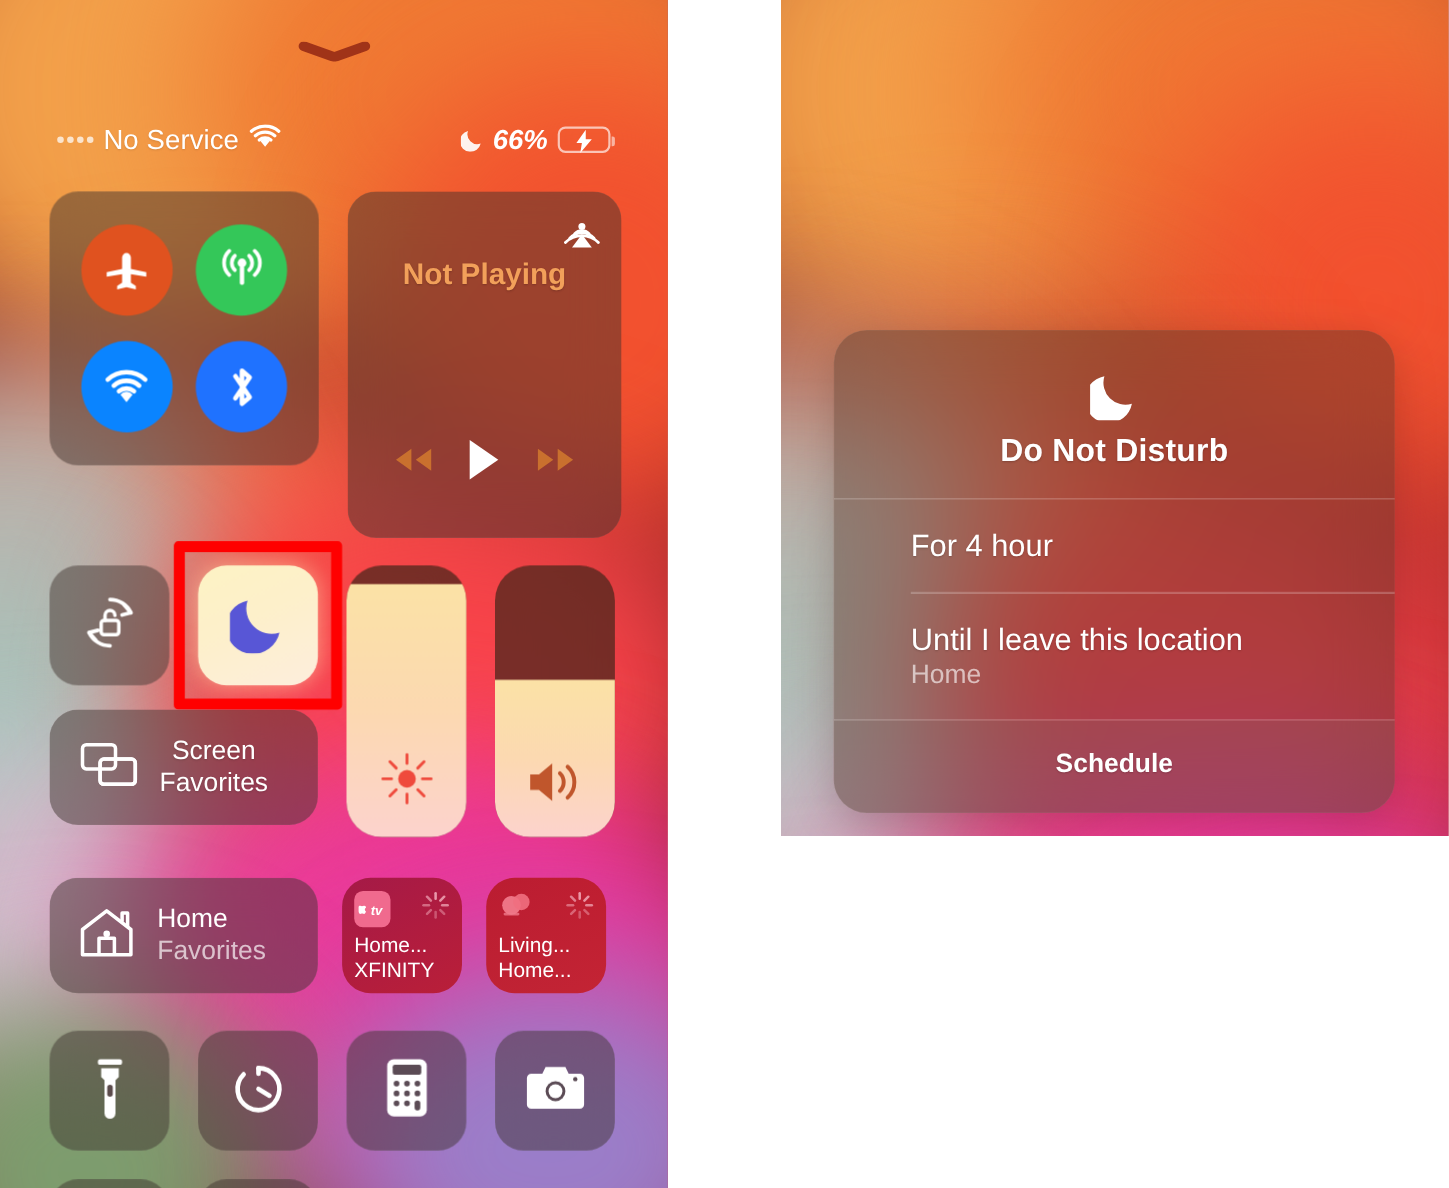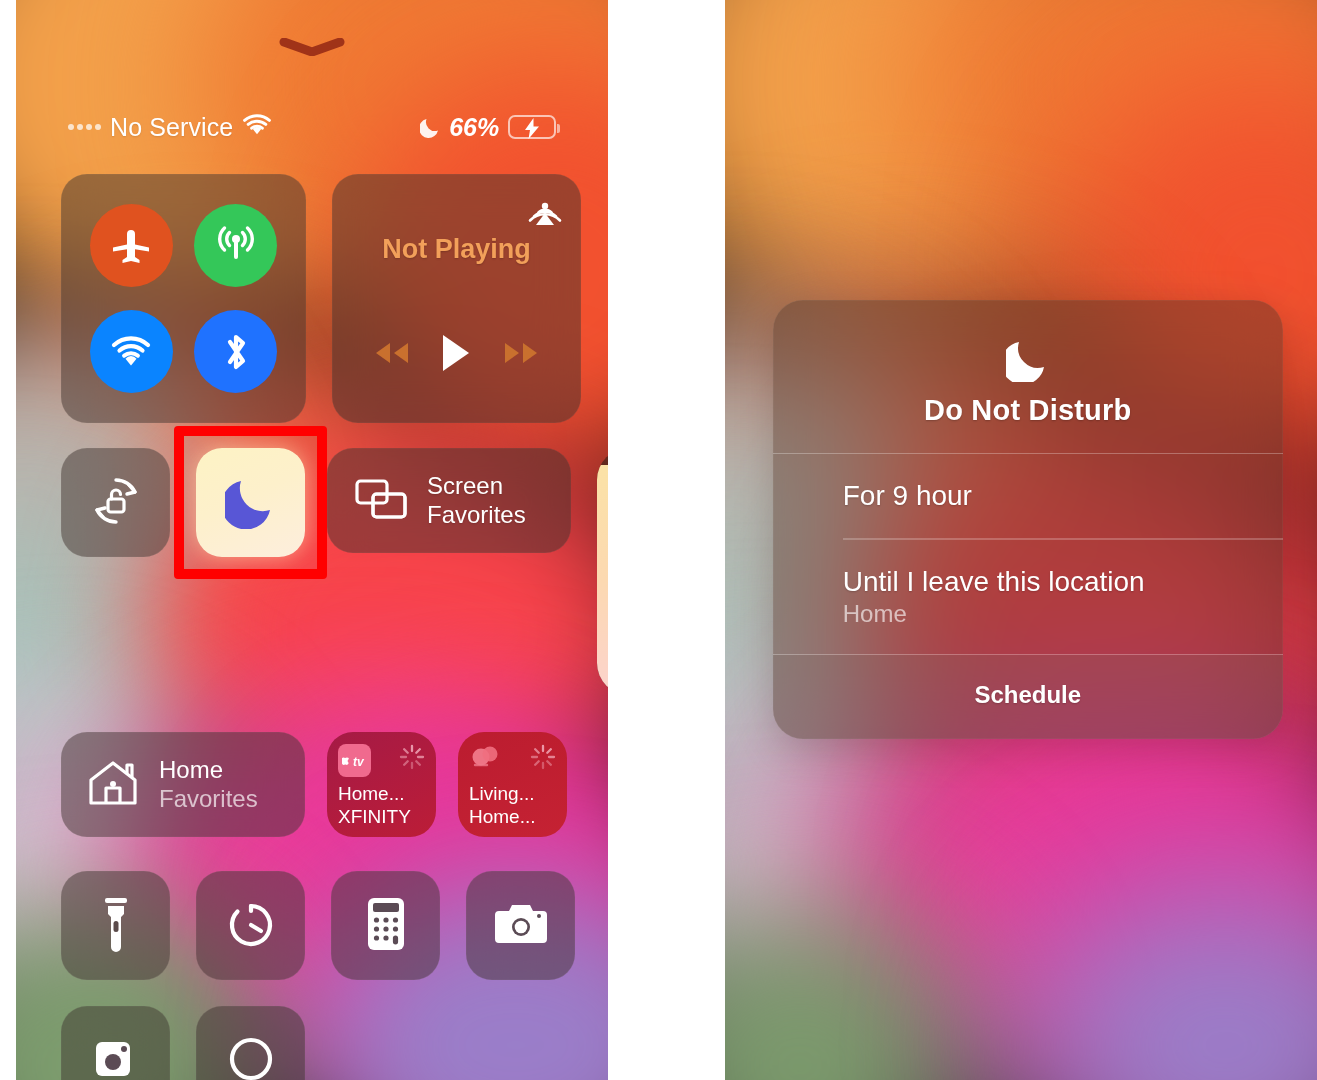--- a/index.html
+++ b/index.html
@@ -12,26 +12,25 @@
   .stage {
     position: relative;
     width: 1317px; height: 1080px;
     display: flex;
   }
 
   
   .panel {
     position: relative;
     overflow: hidden;
-    background: #000000;
-    margin-left: 16px;
+    background: #7f1d1d;
   }
   .panel-left  { width: 607px; height: 1080px; }
   .gutter      { width: 103px; height: 1080px; background: #fff; }
-  .panel-right { width: 607px; height: 1080px; }
+  .panel-right { width: 607px; height: 760px; }
 
   
   .wall { position: absolute; inset: 0; }
   .wall .blob { position: absolute; border-radius: 50%; filter: blur(64px); }
   .b-orange1 { left: -120px; top: -180px; width: 540px; height: 520px; background: #f3a04a; }
   .b-orange2 { left: 180px; top: -150px; width: 560px; height: 470px; background: #f07a33; }
   .b-red1    { left: 330px; top:  60px; width: 420px; height: 430px; background: #f2512f; }
   .b-salmon  { left: -60px; top: 300px; width: 470px; height: 420px; background: #f5673f; }
   .b-red2    { left: 140px; top: 430px; width: 520px; height: 400px; background: #f8444a; }
   .b-gray    { left: -190px; top: 330px; width: 400px; height: 400px; background: #b9b3ad; }
@@ -103,39 +102,39 @@
     padding: 18px;
   }
   .circ { width: 83px; height: 83px; border-radius: 50%; display: grid; place-items: center; }
   .c-airplane  { background: #e0521f; }
   .c-cell      { background: #34c759; }
   .c-wifi      { background: #0a84ff; }
   .c-bt        { background: #1f72ff; }
 
   .media {
     position: relative;
-    width: 249px; height: 249px;
+    width: 249px; height: 315px;
     padding: 0;
   }
   .airplay-ico { position: absolute; right: 16px; top: 14px; width: 40px; height: 40px; }
   .media-title {
     position: absolute; left: 0; right: 0; top: 60px;
     text-align: center; color: #f2a05a;
     font-size: 27px; font-weight: 600;
     text-shadow: 0 1px 2px rgba(0,0,0,.2);
   }
   .media-ctrls {
     position: absolute; left: 0; right: 0; bottom: 46px;
     display: flex; align-items: center; justify-content: space-around;
     padding: 0 26px;
   }
 
   
   .r2 { margin-top: 25px; gap: 26px; align-items: flex-start; }
-  .r2-left { display: flex; flex-direction: row; gap: 22px; }
+  .r2-left { display: flex; flex-direction: column; gap: 22px; text-align: center; }
   .r2-toggles { display: flex; gap: 26px; }
   .sq { width: 109px; height: 109px; border-radius: 26px; display: grid; place-items: center; }
   .sq-dnd-wrap { position: relative; width: 109px; height: 109px; }
   .sq-dnd {
     width: 109px; height: 109px; border-radius: 26px;
     background: linear-gradient(155deg, #fdf3c4 0%, #fdf0cb 45%, #fdeedd 100%);
     display: grid; place-items: center;
     box-shadow: 0 0 22px rgba(255,240,190,.55);
   }
   .dnd-highlight {
@@ -593,21 +592,21 @@
           <svg width="44" height="46" viewBox="0 0 44 46">
             <path d="M38 31A20 20 0 0 1 13 6 21.5 21.5 0 1 0 38 31z" fill="#fff"></path>
           </svg>
         </div>
         <div class="sheet-title">Do Not Disturb</div>
       </div>
 
       <div class="sheet-divider"></div>
 
       <div class="sheet-row">
-        <div class="sheet-row-title">For 9 hour</div>
+        <div class="sheet-row-title">For 4 hour</div>
       </div>
 
       <div class="sheet-divider inset"></div>
 
 
       <div class="sheet-divider inset"></div>
 
       <div class="sheet-row">
         <div class="sheet-row-title">Until I leave this location</div>
         <div class="sheet-row-sub">Home</div>

